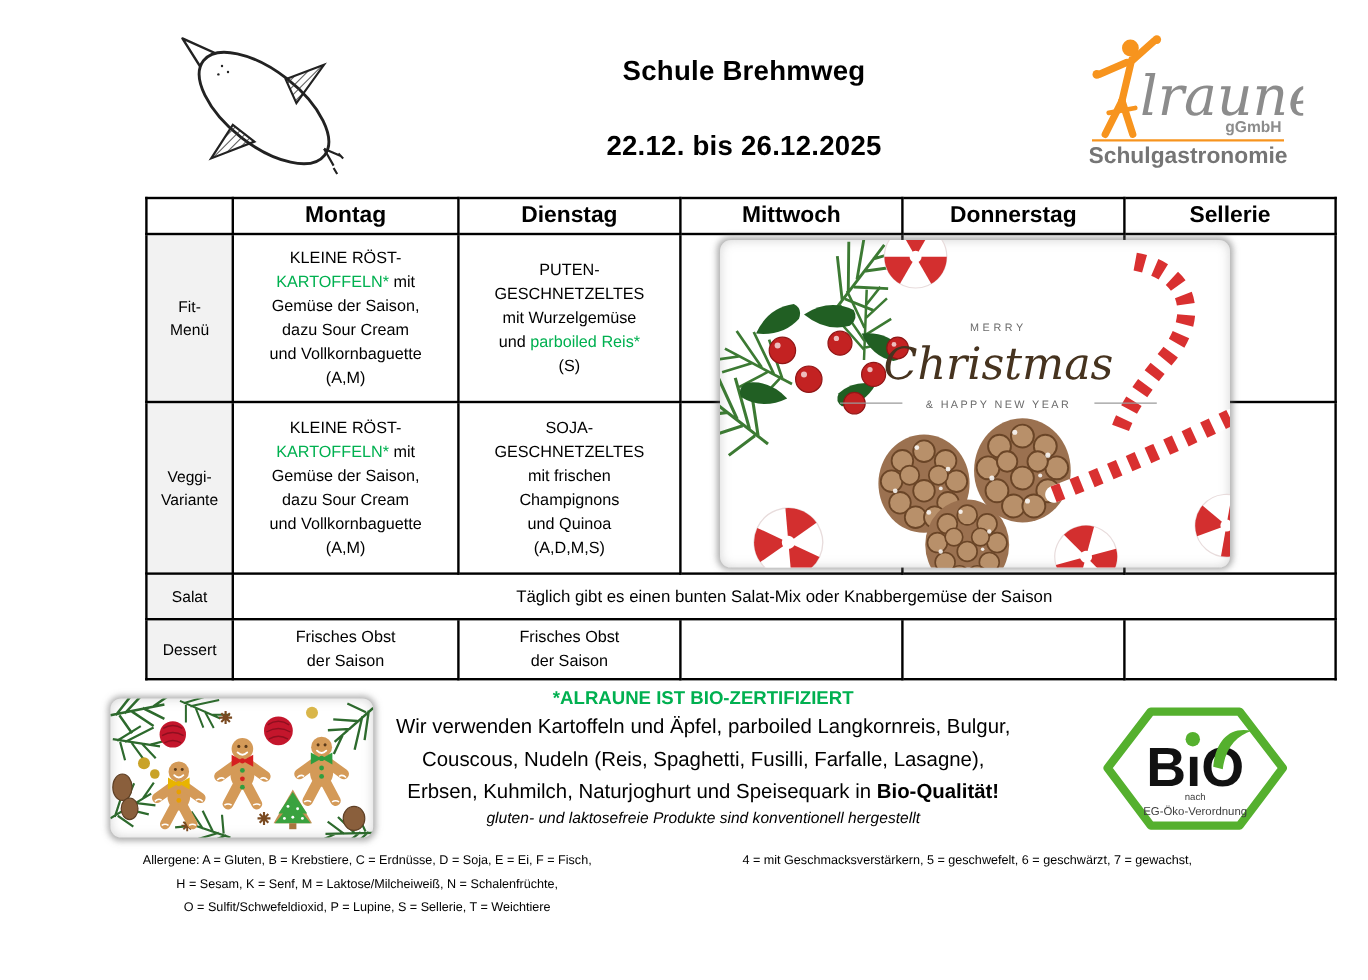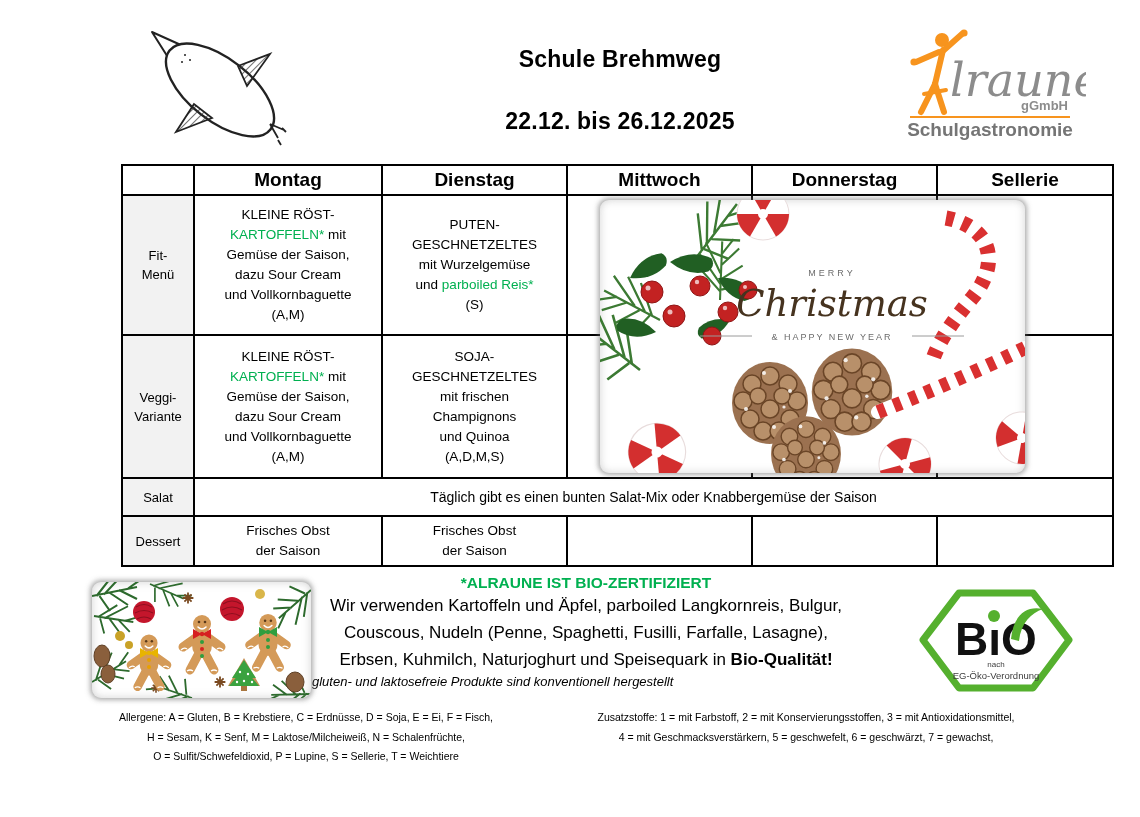--- a/index.html
+++ b/index.html
@@ -19,21 +19,21 @@
   td.cell { font-size:13.5px; line-height:20px; }
   td.salatcell { font-size:14px; }
   .green { color:#00b050; }
 
   
   .photo-card { background:#fff; border-radius:9px; box-shadow:0 0 5px 2px rgba(105,105,105,.55), inset 0 0 9px rgba(130,130,130,.35); z-index:5; }
 
   
   .bio-head { font-size:15.5px; font-weight:bold; color:#00b050; text-align:center; }
   .bio-line { font-size:17px; color:#000; text-align:center; line-height:27px; }
-  .bio-note { font-size:13px; font-style:italic; color:#000; margin-top:1px; }
+  .bio-note { font-size:13px; font-style:italic; text-align:center; color:#000; margin-top:1px; }
 
   
   .foot { font-size:10.5px; line-height:19.5px; text-align:center; color:#000; }
 
   svg text { font-family:"Liberation Sans", sans-serif; }
   .scriptfont { font-family:"DejaVu Serif", serif; font-style:italic; }
 </style>
 </head>
 <body>
 
@@ -350,21 +350,21 @@
             <circle cx="145" cy="100" r="1.2"></circle>
             <circle cx="160" cy="100" r="1.2"></circle>
           </g>
       </g>
     </svg>
   </div>
 
   <div class="abs" style="left:312px; top:574px; width:548px;">
     <div class="bio-head">*ALRAUNE IST BIO-ZERTIFIZIERT</div>
     <div class="bio-line">Wir verwenden Kartoffeln und Äpfel, parboiled Langkornreis, Bulgur,</div>
-    <div class="bio-line">Couscous, Nudeln (Penne, Spaghetti, Fusilli, Farfalle, Lasagne),</div>
+    <div class="bio-line">Couscous, Nudeln (Reis, Spaghetti, Fusilli, Farfalle, Lasagne),</div>
     <div class="bio-line"><span>Erbsen, Kuhmilch, Naturjoghurt und Speisequark in </span><b>Bio-Qualität!</b></div>
     <div class="bio-note">gluten- und laktosefreie Produkte sind konventionell hergestellt</div>
   </div>
 
   <div class="abs" style="left:915px; top:583px; width:162px; height:115px;">
     <svg width="162" height="115" viewBox="0 0 162 115">
       <polygon points="8,57 44,10 118,10 154,57 118,105 44,105" fill="#fff" stroke="#55b02e" stroke-width="7" stroke-linejoin="round"></polygon>
       <text x="81" y="72" text-anchor="middle" font-size="46" font-weight="bold" fill="#111" letter-spacing="0">BıO</text>
       <circle cx="79" cy="33" r="6" fill="#55b02e"></circle>
       <path d="M96,56 C98,34 110,22 128,26 C116,30 106,40 104,58 Z" fill="#55b02e"></path>
@@ -372,17 +372,16 @@
       <text x="81" y="96" text-anchor="middle" font-size="9.5" fill="#3d3d3d">EG-Öko-Verordnung</text>
     </svg>
   </div>
 
   <div class="abs foot" style="left:100px; top:708px; width:412px;">
     <div>Allergene: A = Gluten, B = Krebstiere, C = Erdnüsse, D = Soja, E = Ei, F = Fisch,</div>
     <div>H = Sesam, K = Senf, M = Laktose/Milcheiweiß,  N = Schalenfrüchte,</div>
     <div>O = Sulfit/Schwefeldioxid, P = Lupine, S = Sellerie, T = Weichtiere</div>
   </div>
   <div class="abs foot" style="left:575px; top:708px; width:462px;">
-    <div>Zusatzstoffe: 1 = mit Farbstoff, 2 = mit Konservierungsstoffen, 3 = mit Antioxidationsmittel,</div>
     <div>4 = mit Geschmacksverstärkern, 5 = geschwefelt, 6 = geschwärzt, 7 = gewachst,</div>
   </div>
 
 </div>
 
 </body></html>

